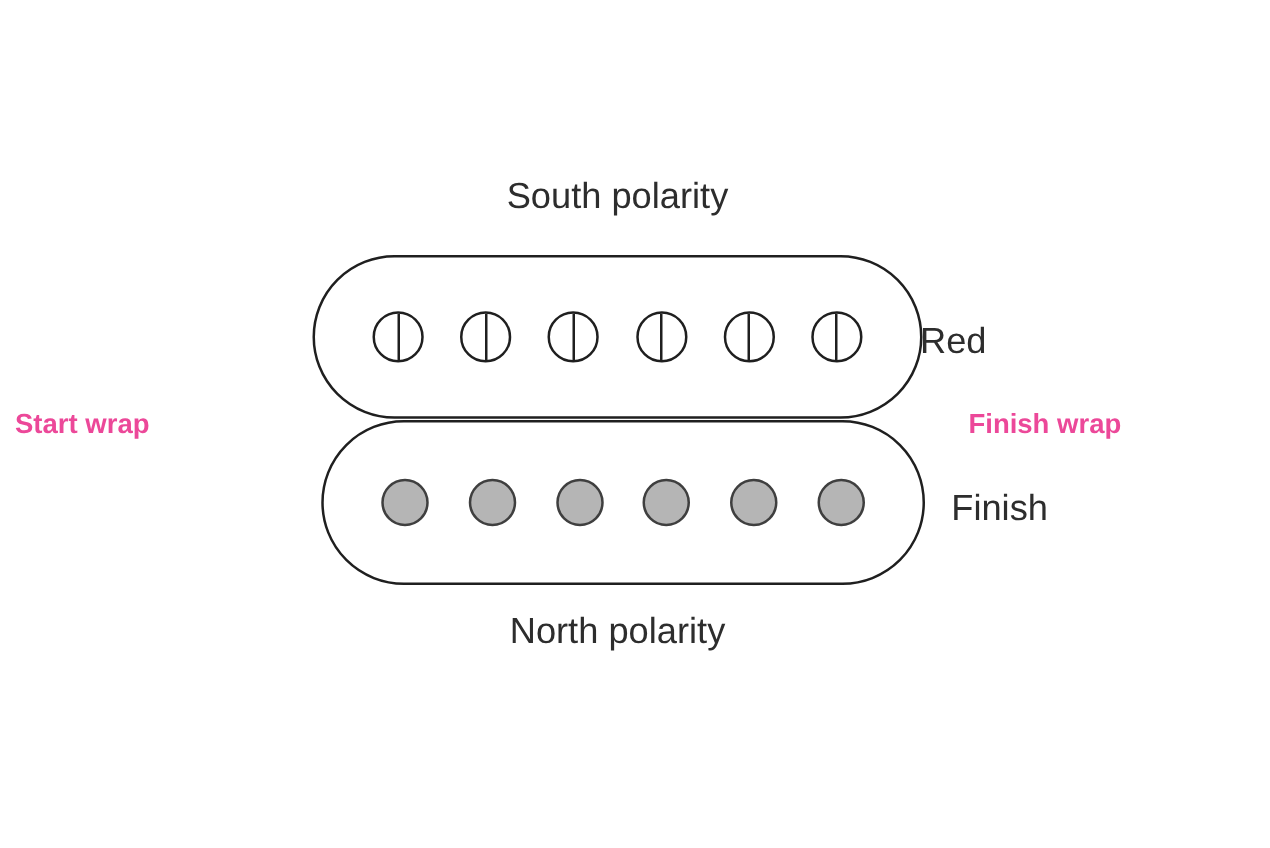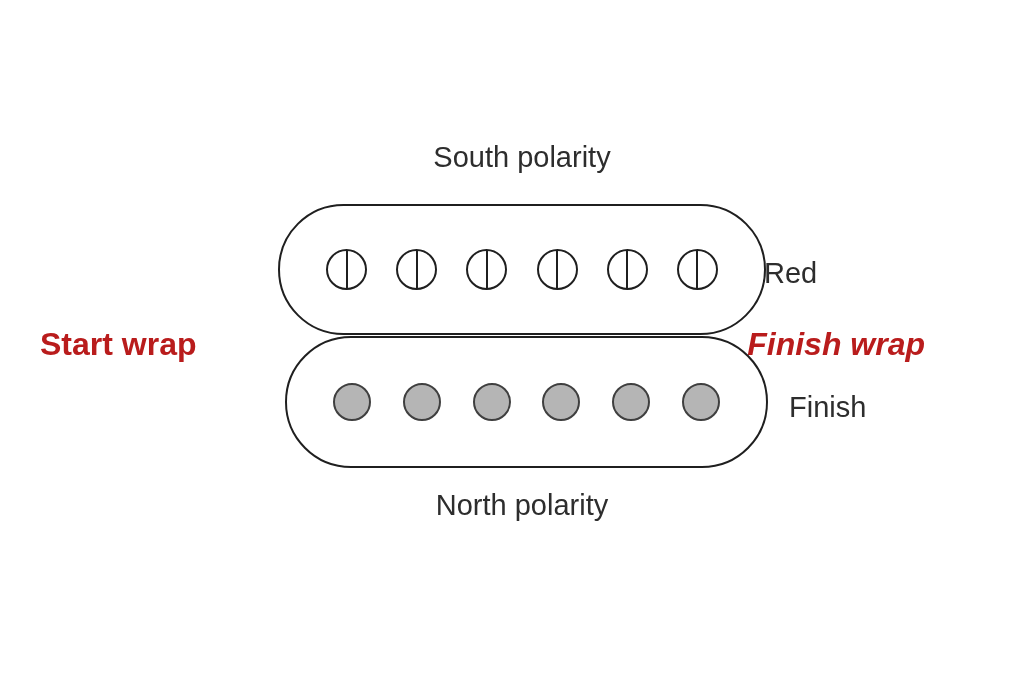--- a/index.html
+++ b/index.html
@@ -8,36 +8,35 @@
     background: #ffffff;
     font-family: "Liberation Sans", sans-serif;
   }
   .stage {
     position: relative;
     width: 911px;
     height: 678px;
     background: #ffffff;
     overflow: hidden;
     color: #2d2d2d;
-    margin-left: 28px;
   }
   .label {
     position: absolute;
     font-size: 29px;
     line-height: 1.1;
     color: #2d2d2d;
     white-space: nowrap;
   }
   .label.center {
     text-align: center;
   }
   .label.bold {
     font-weight: bold;
-    color: #b91c1c;
-    font-size: 32px;
+    color: #ec4899;
+    font-size: 22px;
   }
   .coil {
     position: absolute;
     border: 2px solid #1f1f1f;
     border-radius: 70px;
     background: #ffffff;
     box-sizing: border-box;
     display: flex;
     align-items: center;
     justify-content: space-between;
@@ -83,21 +82,21 @@
     border: 2px solid #3f3f3f;
     box-sizing: border-box;
   }
   .south-polarity { left: 250px; top: 142px; width: 488px; }
   .north-polarity { left: 250px; top: 490px; width: 488px; }
   .green-label  { left: 120px; top: 258px; width: 116px; text-align: right; }
   .red-label    { left: 736px; top: 258px; }
   .black-label  { left: 120px; top: 392px; width: 116px; text-align: right; }
   .white-label  { left: 761px; top: 392px; }
   .start-wrap   { left: 12px;  top: 327px; }
-  .finish-wrap  { right: 14px; top: 327px; font-style: italic; }
+  .finish-wrap  { right: 14px; top: 327px; }
 </style>
 </head>
 <body>
 
 <div class="stage">
 
   <div class="label center south-polarity">South polarity</div>
 
   <div class="label bold start-wrap">Start wrap</div>
 

